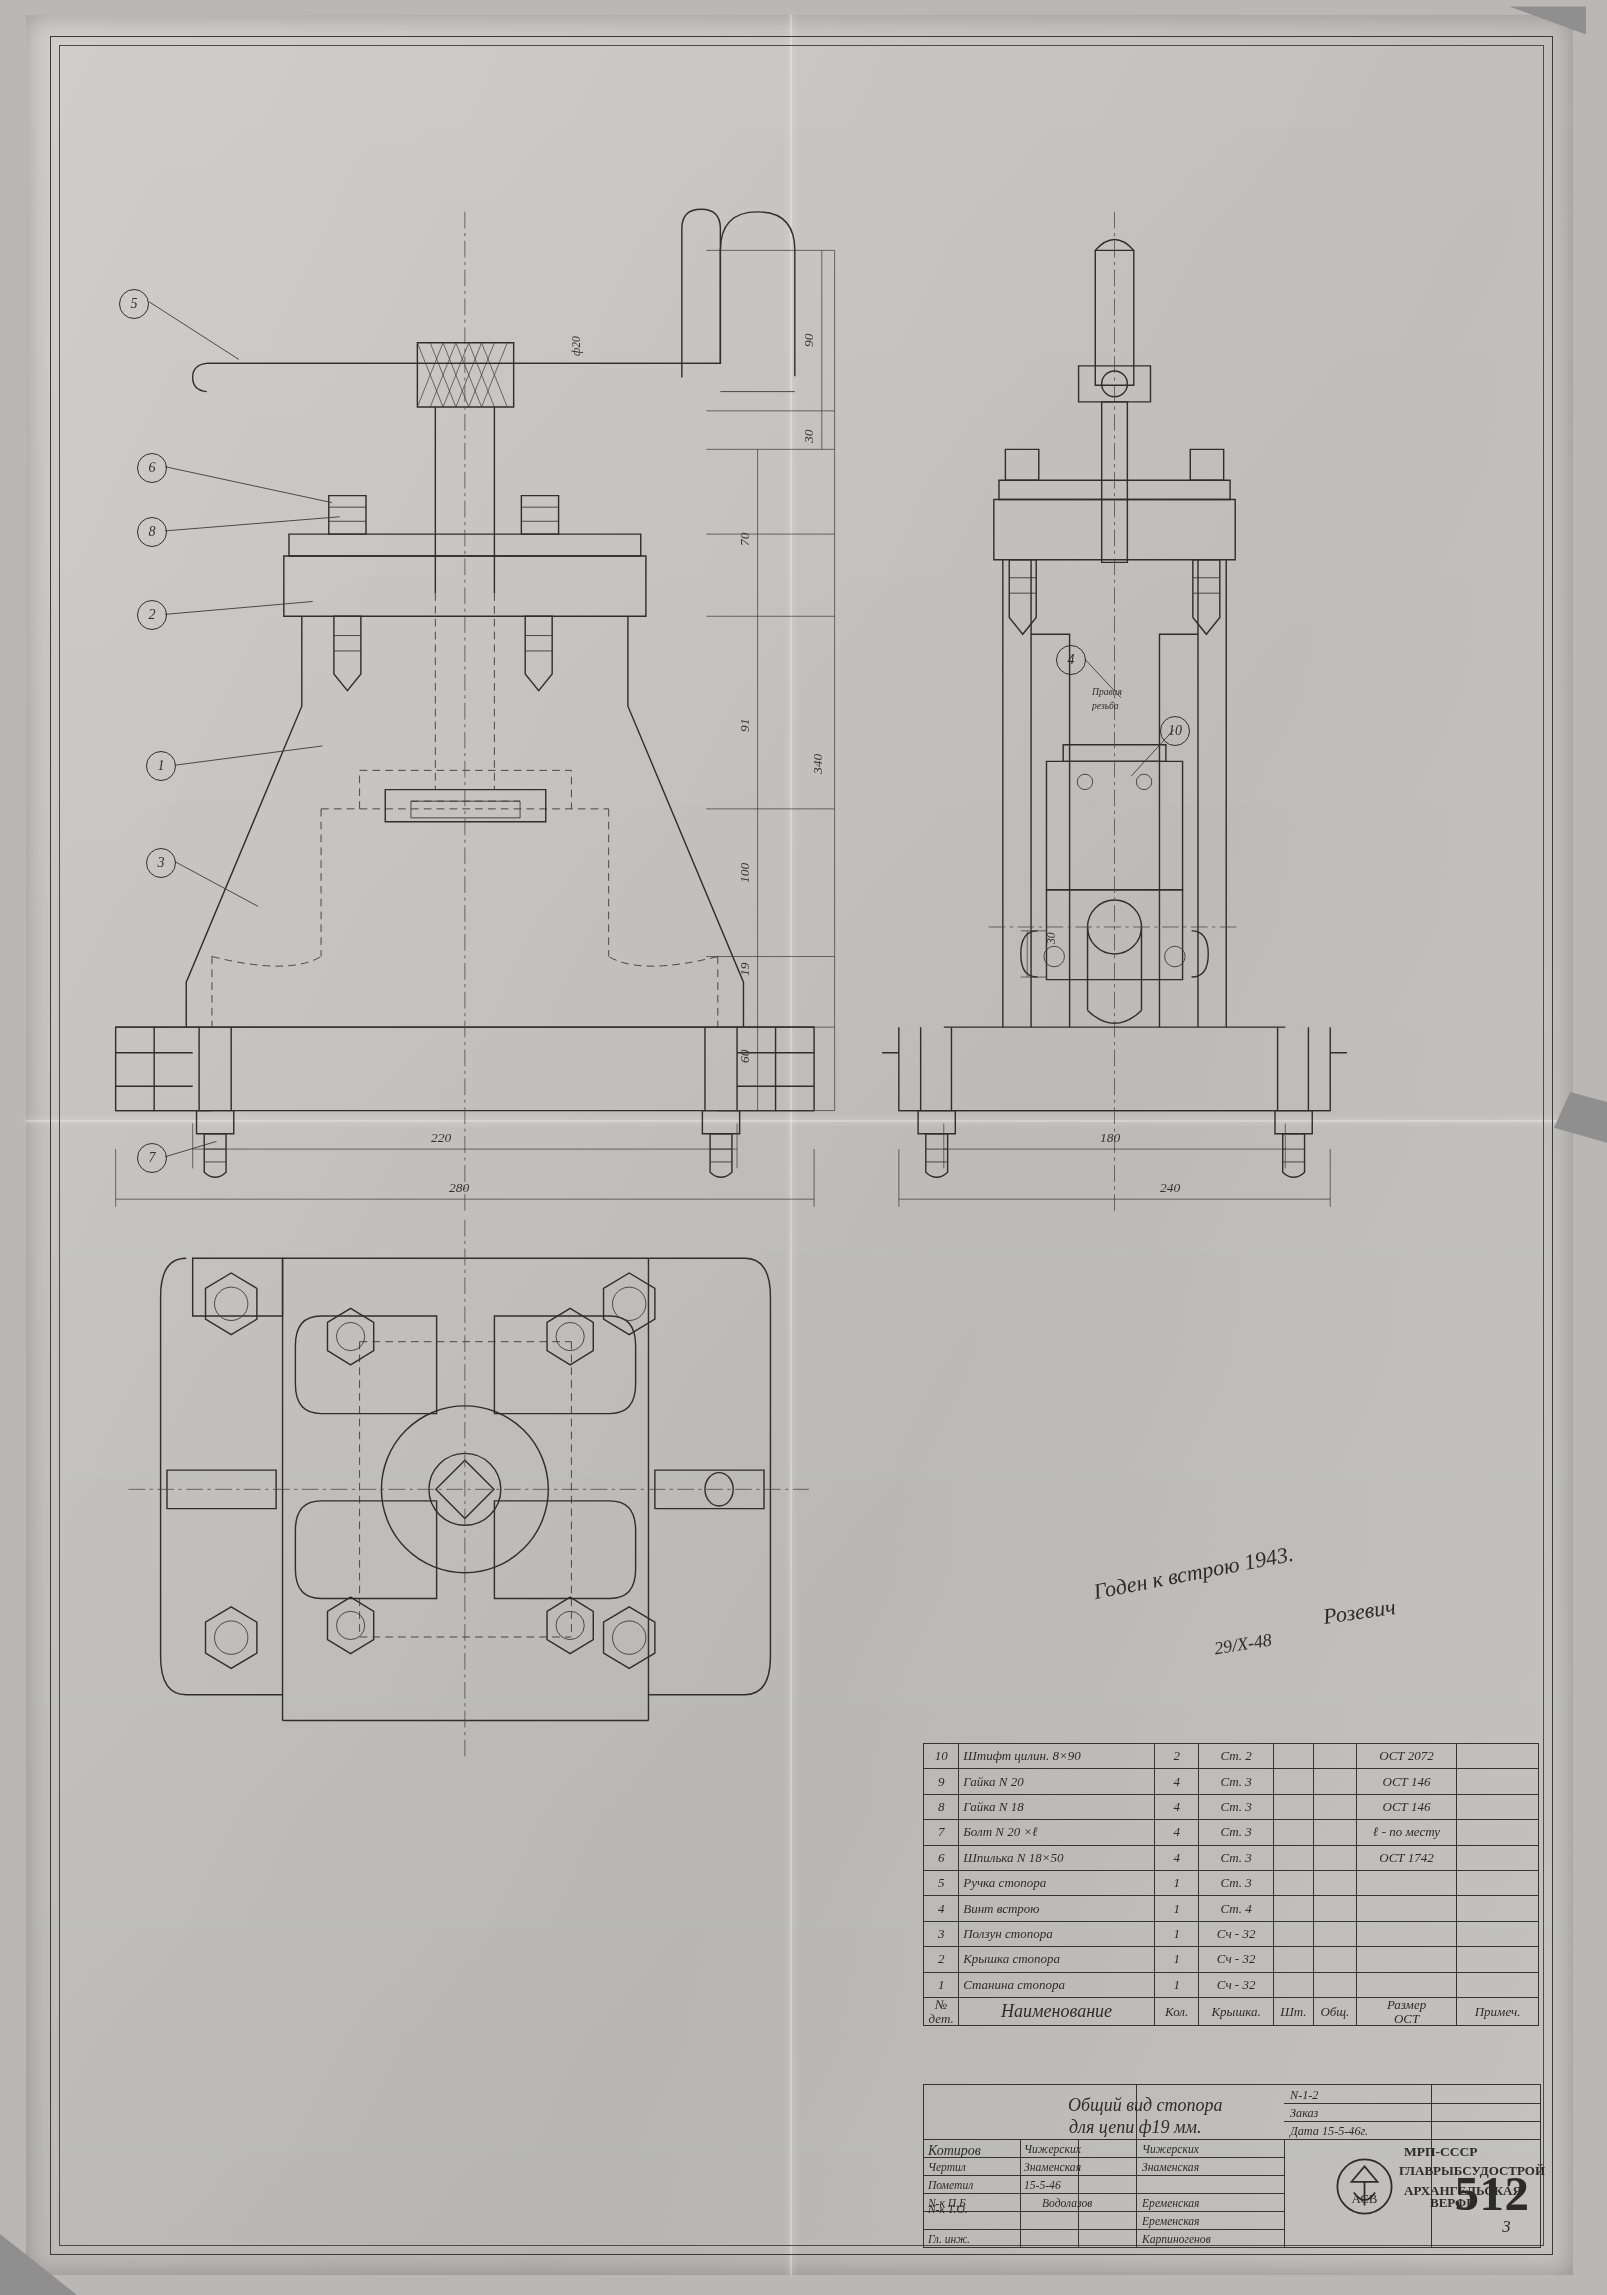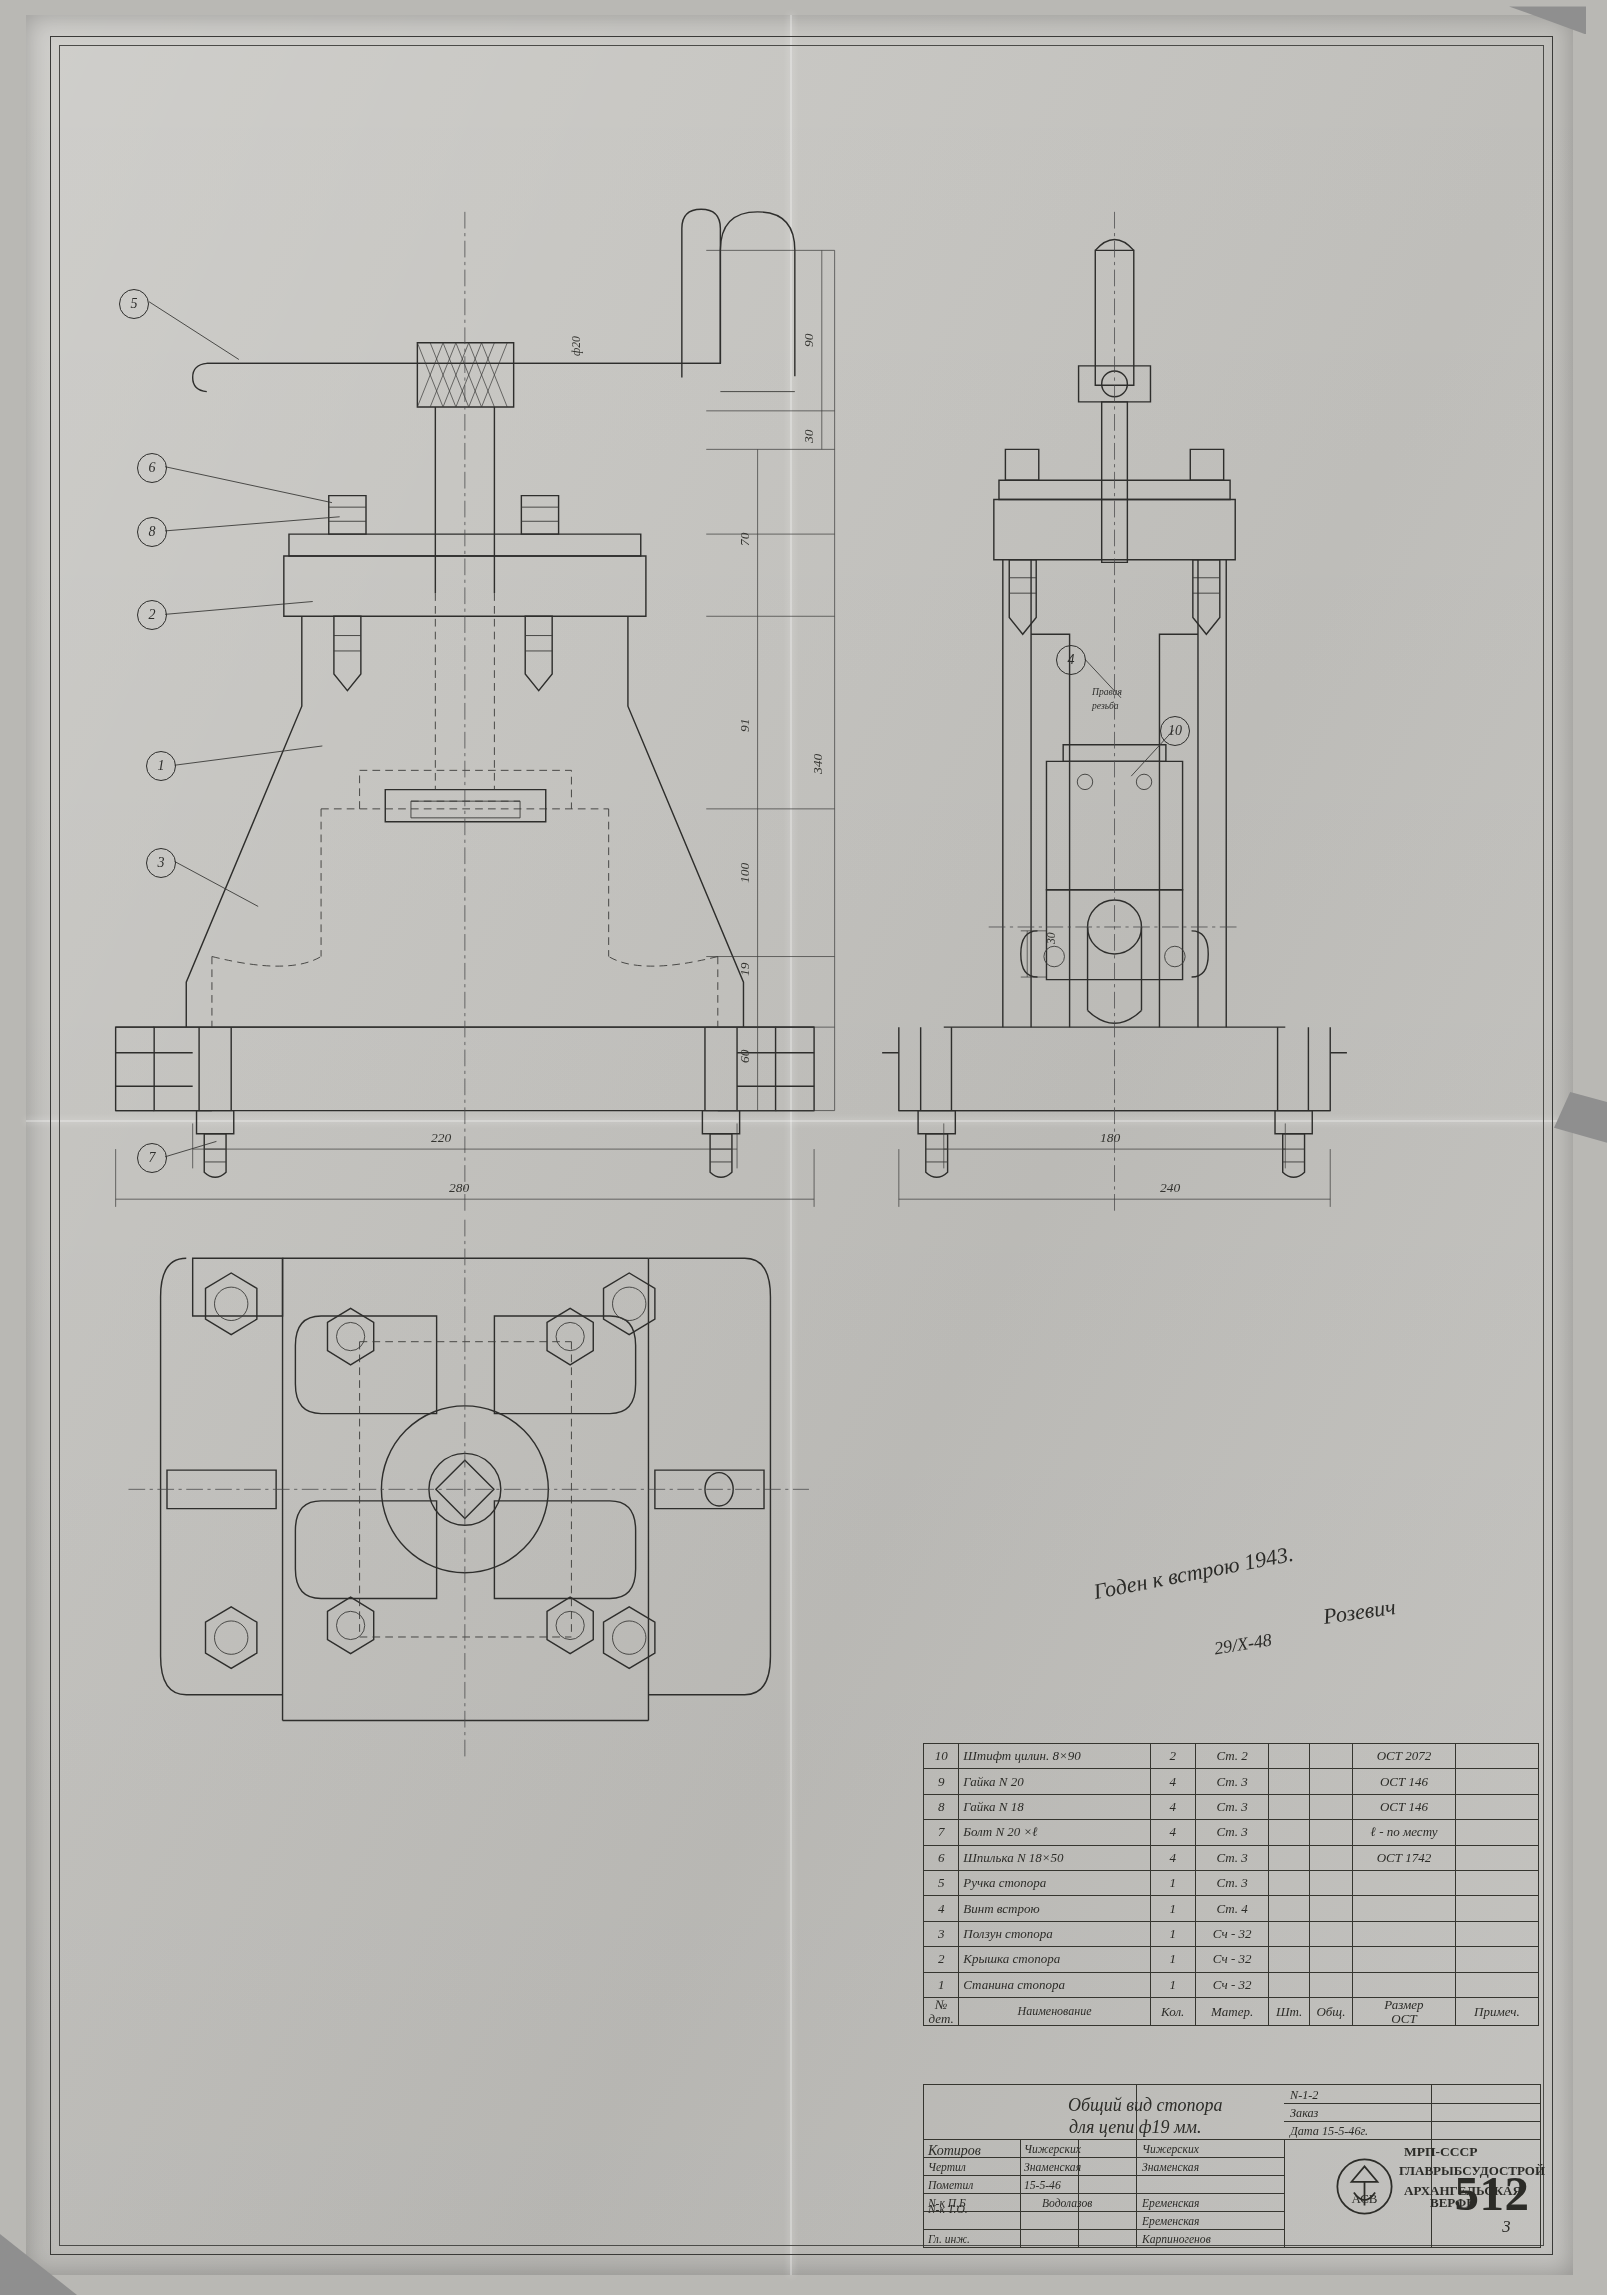--- a/index.html
+++ b/index.html
@@ -455,23 +455,23 @@
       <td class="c-name">Станина стопора</td>
       <td class="c-qty">1</td>
       <td class="c-mat">Сч - 32</td>
       <td class="c-w1"></td>
       <td class="c-w2"></td>
       <td class="c-size"></td>
       <td class="c-note"></td>
     </tr>
     <tr class="hdr">
       <td class="c-num">№<br>дет.</td>
-      <td class="c-name" style="text-align:center;font-size:12px">Наименование</td>
+      <td class="c-name" style="text-align:center;font-size:18px">Наименование</td>
       <td class="c-qty">Кол.</td>
-      <td class="c-mat">Матер.</td>
+      <td class="c-mat">Крышка.</td>
       <td class="c-w1">Шт.</td>
       <td class="c-w2">Общ.</td>
       <td class="c-size">Размер<br>ОСТ</td>
       <td class="c-note" style="text-align:center">Примеч.</td>
     </tr>
   </tbody>
     </table>
 
   <div id="titleblock">
 

